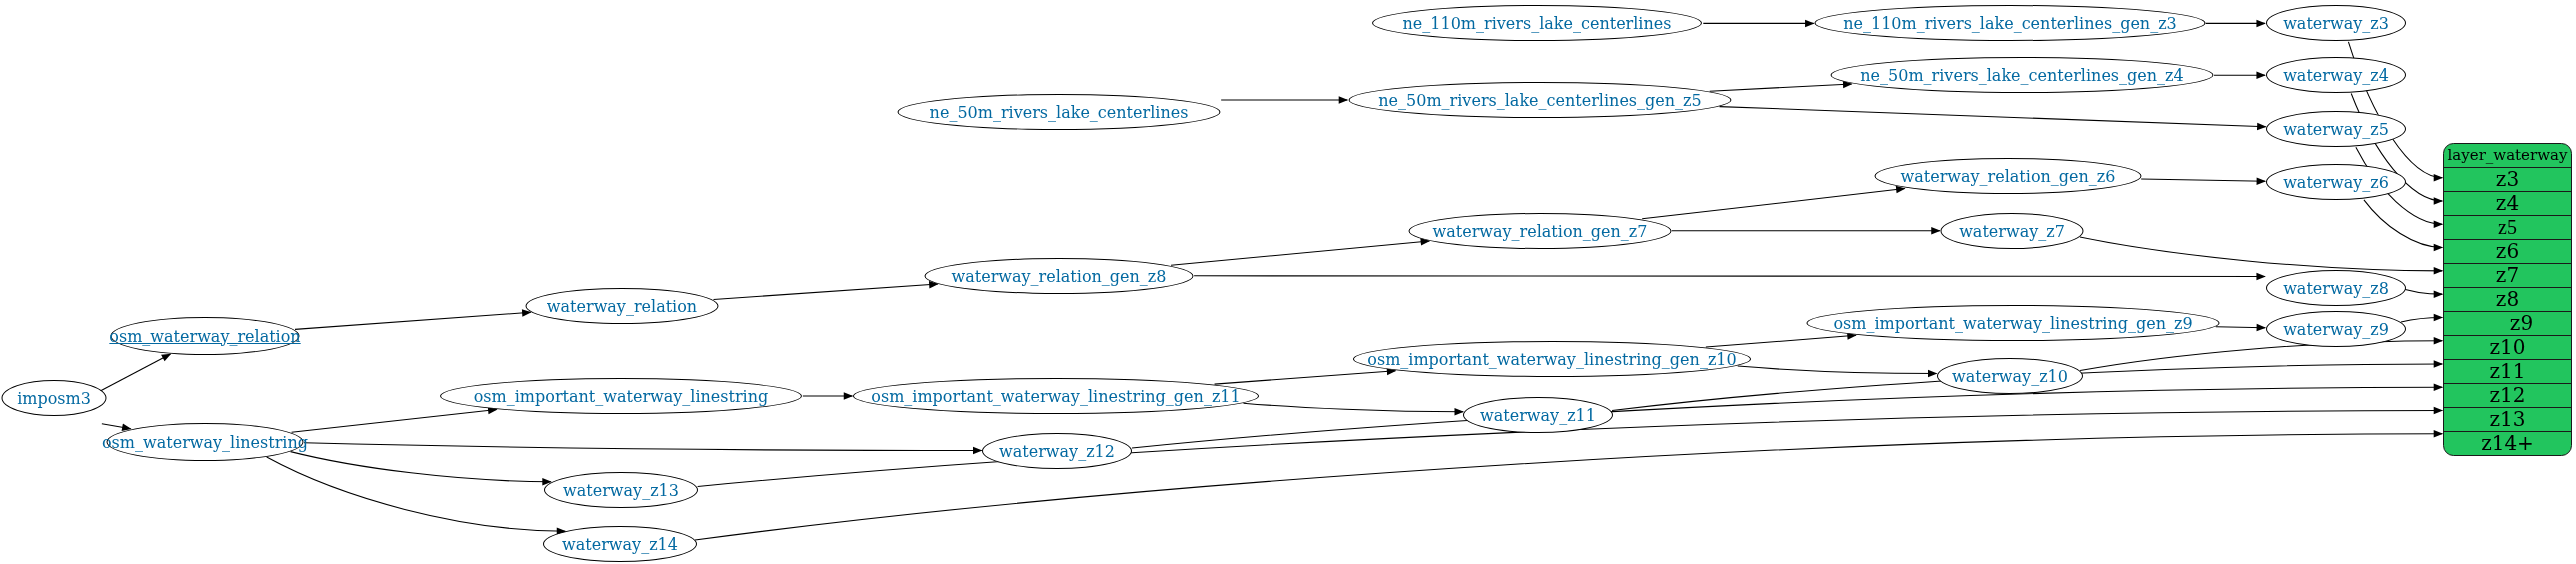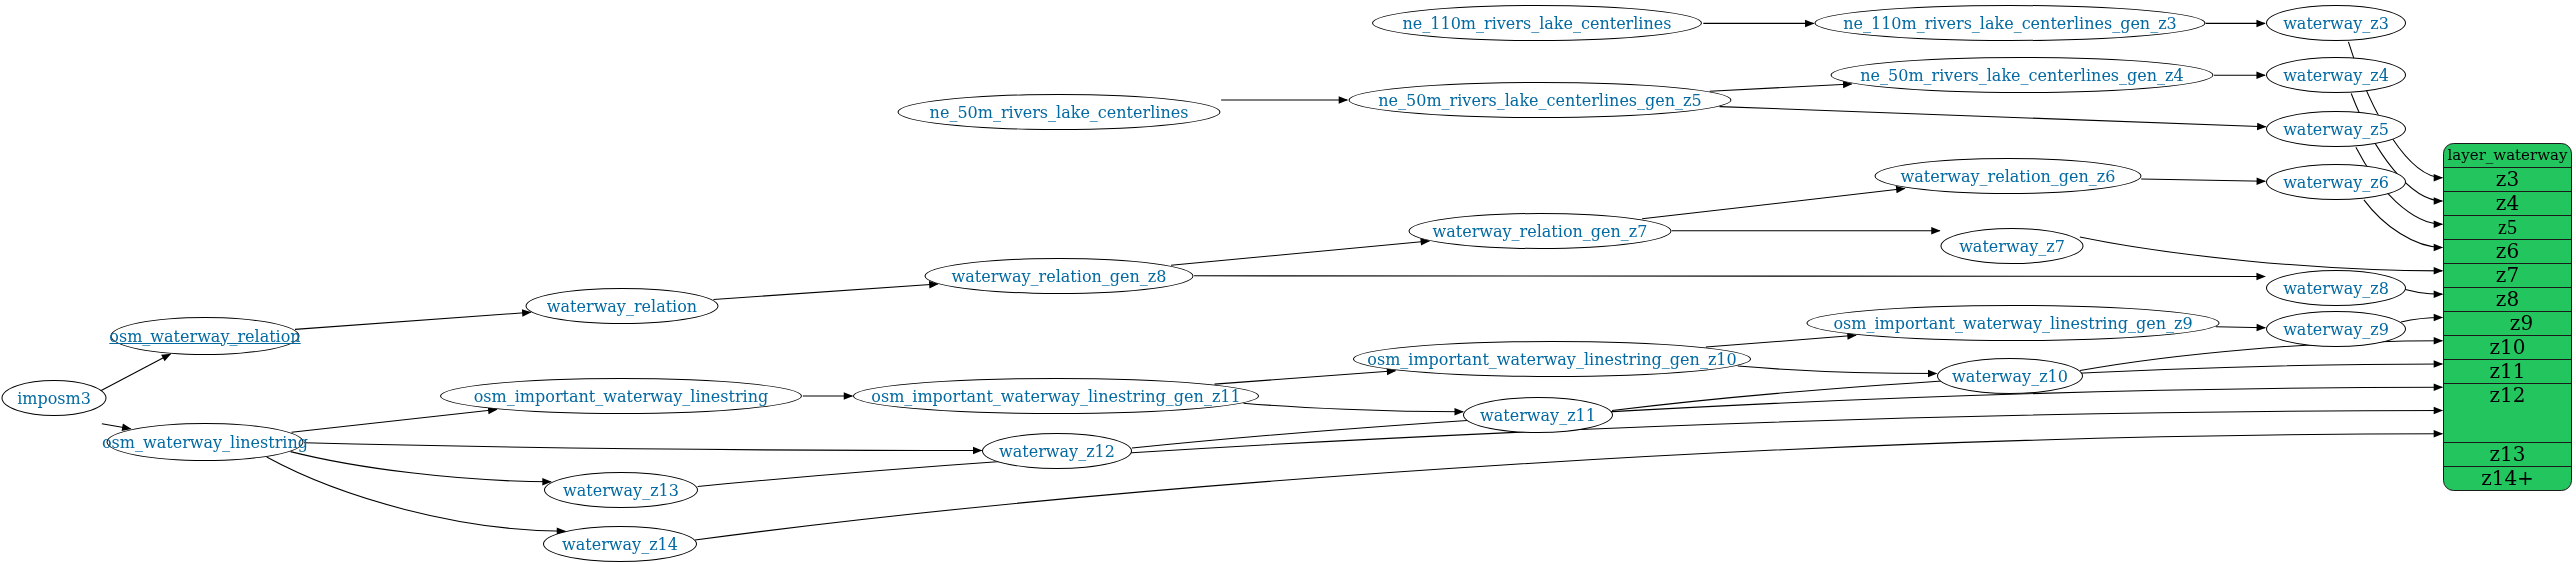--- a/index.html
+++ b/index.html
@@ -68,21 +68,21 @@
   </svg>
 
   <div id="nodes">
       <div class="node" style="left: 54px; top: 398px; width: 105px; height: 36px;">imposm3</div>
       <div class="node" style="left: 205px; top: 336px; width: 189px; height: 38px; text-decoration: underline;">osm_waterway_relation</div>
       <div class="node" style="left: 205px; top: 442px; width: 197px; height: 38px;">osm_waterway_linestring</div>
       <div class="node" style="left: 622px; top: 306px; width: 193px; height: 36px;">waterway_relation</div>
       <div class="node" style="left: 1059px; top: 276px; width: 269px; height: 36px;">waterway_relation_gen_z8</div>
       <div class="node" style="left: 1540px; top: 231px; width: 263px; height: 36px;">waterway_relation_gen_z7</div>
       <div class="node" style="left: 2008px; top: 176px; width: 267px; height: 36px;">waterway_relation_gen_z6</div>
-      <div class="node" style="left: 2012px; top: 246px; width: 143px; height: 36px;">waterway_z7</div>
+      <div class="node" style="left: 2012px; top: 231px; width: 143px; height: 36px;">waterway_z7</div>
       <div class="node" style="left: 1537px; top: 23px; width: 330px; height: 36px;">ne_110m_rivers_lake_centerlines</div>
       <div class="node" style="left: 2010px; top: 23px; width: 391px; height: 36px;">ne_110m_rivers_lake_centerlines_gen_z3</div>
       <div class="node" style="left: 1059px; top: 112px; width: 323px; height: 36px;">ne_50m_rivers_lake_centerlines</div>
       <div class="node" style="left: 1540px; top: 100px; width: 383px; height: 36px;">ne_50m_rivers_lake_centerlines_gen_z5</div>
       <div class="node" style="left: 2022px; top: 75px; width: 383px; height: 36px;">ne_50m_rivers_lake_centerlines_gen_z4</div>
       <div class="node" style="left: 2336px; top: 23px; width: 140px; height: 36px;">waterway_z3</div>
       <div class="node" style="left: 2336px; top: 75px; width: 140px; height: 36px;">waterway_z4</div>
       <div class="node" style="left: 2336px; top: 129px; width: 140px; height: 36px;">waterway_z5</div>
       <div class="node" style="left: 2336px; top: 182px; width: 140px; height: 36px;">waterway_z6</div>
       <div class="node" style="left: 2336px; top: 288px; width: 140px; height: 36px;">waterway_z8</div>
@@ -104,18 +104,18 @@
         <div class="row" style="height: 23px;">z3</div>
         <div class="row" style="height: 23px;">z4</div>
         <div class="row" style="height: 23px; font-family: Liberation Serif, serif;">z5</div>
         <div class="row" style="height: 23px;">z6</div>
         <div class="row" style="height: 23px;">z7</div>
         <div class="row" style="height: 23px;">z8</div>
         <div class="row" style="height: 23px; padding-left: 28px;">z9</div>
         <div class="row" style="height: 23px;">z10</div>
         <div class="row" style="height: 23px;">z11</div>
         <div class="row" style="height: 23px;">z12</div>
-        <div class="row" style="height: 23px; margin-top: 35px;">z13</div>
+        <div class="row" style="height: 23px;">z13</div>
         <div class="row" style="height: 23px;">z14+</div>
       </div>
   </div>
 </div>
 
 
 </body></html>

